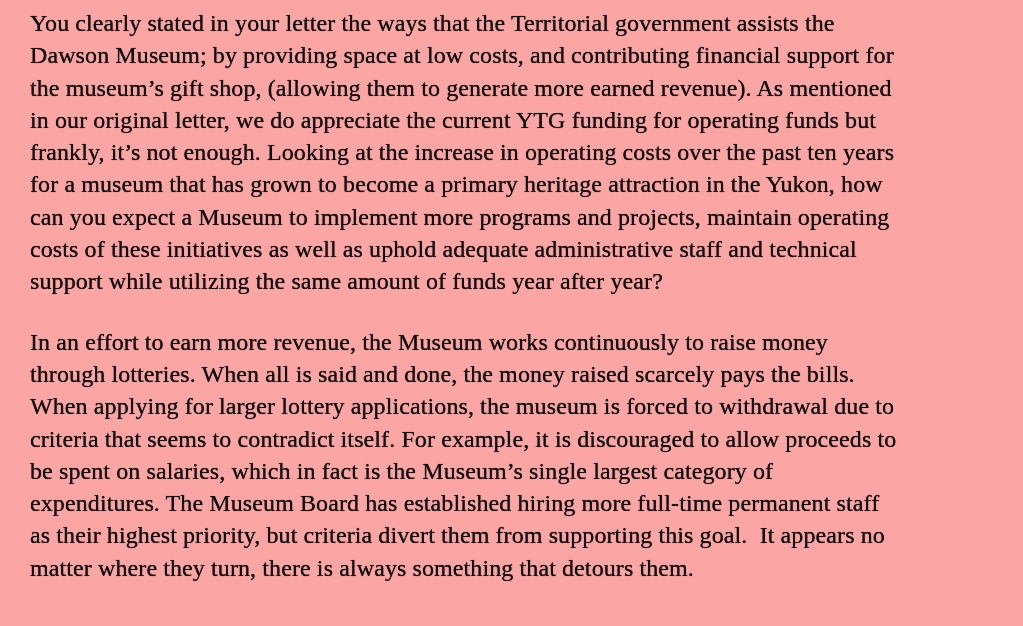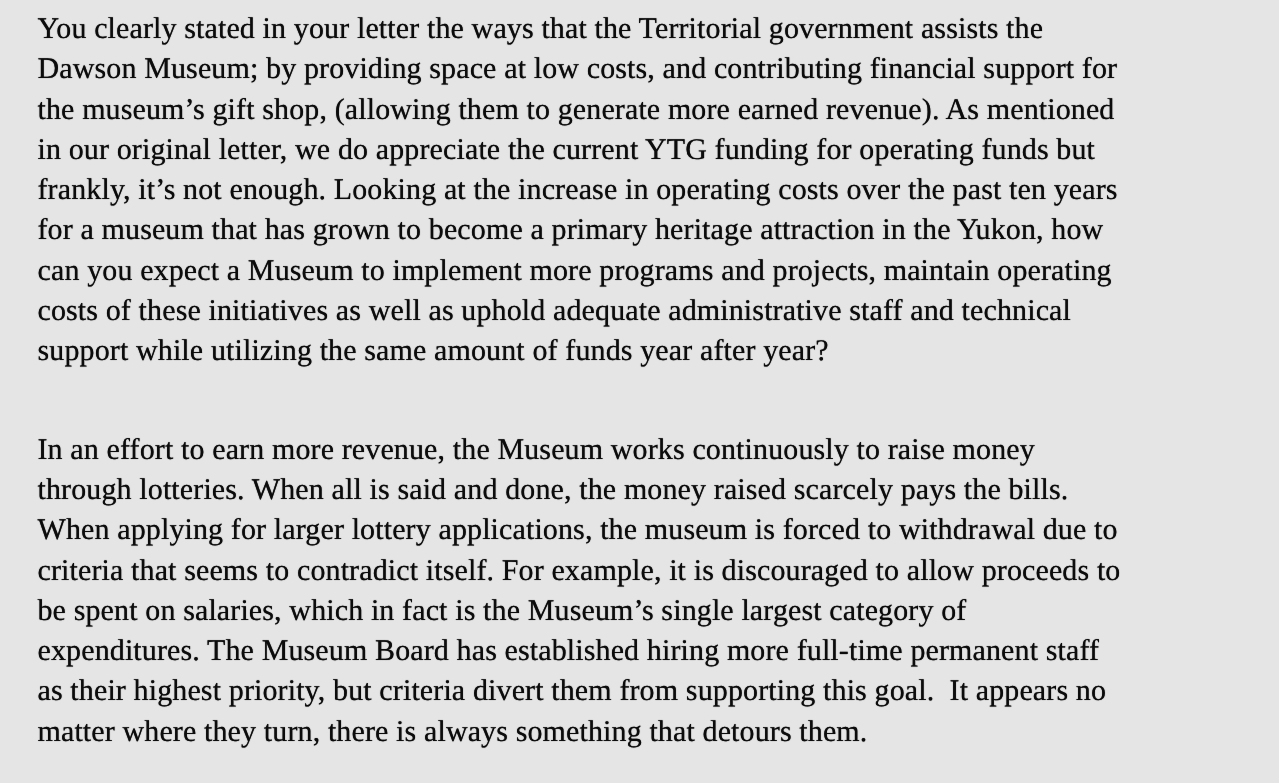--- a/index.html
+++ b/index.html
@@ -7,41 +7,41 @@
     padding: 0;
     width: 1023px;
     height: 626px;
     background: #ffffff;
     overflow: hidden;
   }
   .page {
     position: relative;
     width: 1023px;
     height: 626px;
-    background: #e5e5e5;
+    background: #fca5a5;
   }
   .text-block {
     position: absolute;
     left: 30px;
     top: 7px;
     width: 985px;
     font-family: "Liberation Serif", "DejaVu Serif", serif;
     font-size: 24px;
     line-height: 32.3px;
     color: #0c0c0c;
     
     text-shadow: 0 0 0.7px rgba(0, 0, 0, 0.85);
     letter-spacing: 0.1px;
   }
   .para {
     margin: 0;
     white-space: pre; 
   }
   .para + .para {
-    margin-top: 46px; 
+    margin-top: 28px; 
   }
 </style>
 </head>
 <body>
 
 <div class="page">
   <div class="text-block">
     <p class="para">You clearly stated in your letter the ways that the Territorial government assists the
 Dawson Museum; by providing space at low costs, and contributing financial support for
 the museum’s gift shop, (allowing them to generate more earned revenue). As mentioned

